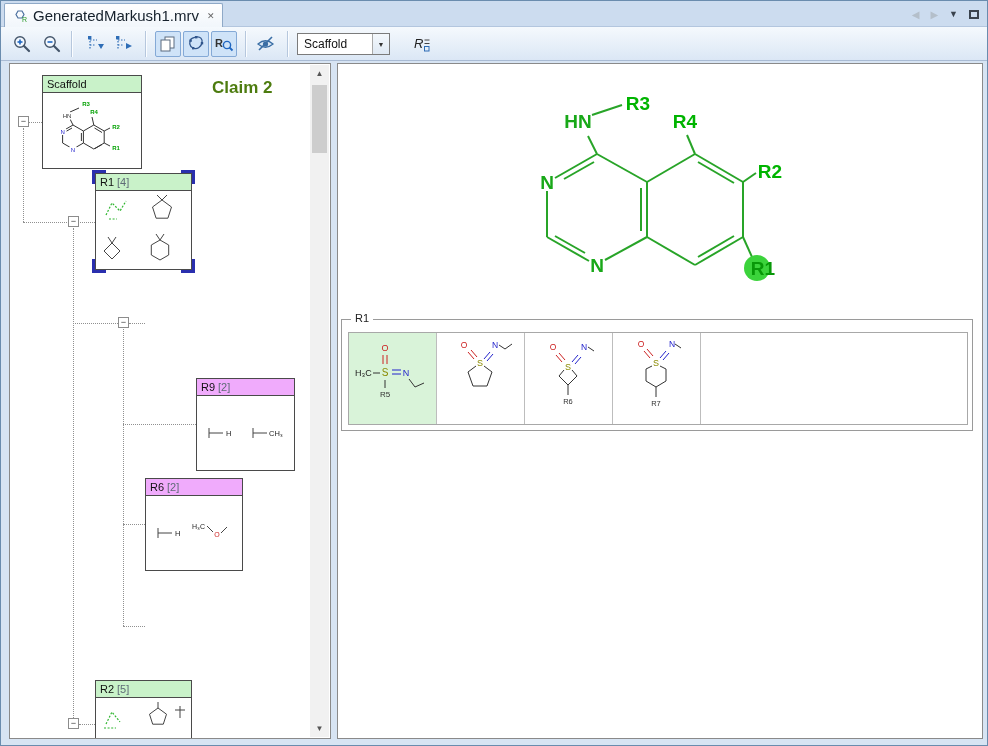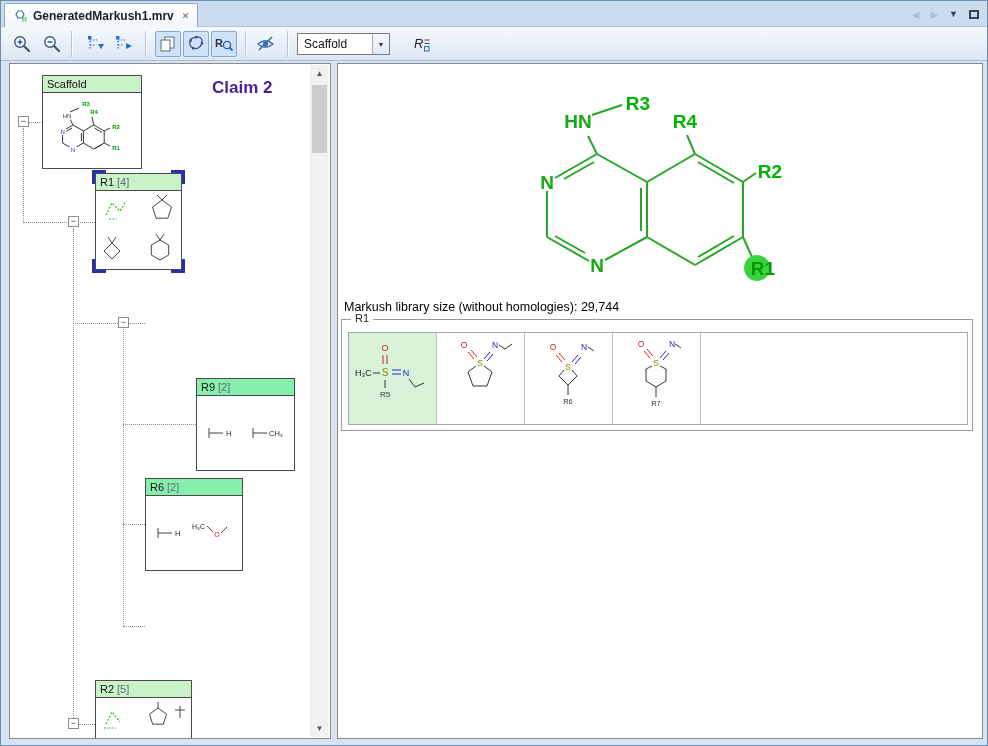--- a/index.html
+++ b/index.html
@@ -2,47 +2,47 @@
 <html><head>
 <meta charset="utf-8">
 <style>
 *{margin:0;padding:0;box-sizing:border-box}
 html,body{width:988px;height:746px;overflow:hidden}
 body{font-family:"Liberation Sans",sans-serif;background:#eef1f5;position:relative}
 .window{position:absolute;inset:0;background:#d7e4f3;border:1px solid #6a8cae}
 
 .tabbar{position:absolute;left:0;top:0;right:0;height:26px;background:#ccdcef;border-bottom:1px solid #b3c6de}
 .tab{position:absolute;left:3px;top:2px;height:24px;display:flex;align-items:center;gap:5px;padding:0 8px;background:linear-gradient(#ffffff,#f1f6fb);border:1px solid #8fa9c7;border-bottom:none;border-radius:2px 2px 0 0;z-index:2}
-.tab-title{font-size:12px;font-weight:bold;color:#15202b;white-space:nowrap}
+.tab-title{font-size:15px;font-weight:normal;color:#15202b;white-space:nowrap}
 .tab-close{font-size:9px;color:#666;margin-left:3px;cursor:pointer}
 .tab-controls{position:absolute;right:8px;top:0;height:26px;display:flex;align-items:center;gap:11px;z-index:2}
 .navglyph{font-size:10px;color:#b4bfca}
 .navglyph.dark{font-size:9px;color:#39424d}
 .restore-box{width:10px;height:9px;border:2px solid #39424d;display:inline-block}
 
 .toolbar{position:absolute;left:0;top:26px;right:0;height:34px;background:linear-gradient(#f5f9fd,#dbe7f5);border-bottom:1px solid #a9bbd4}
 .tb{position:absolute;top:4px;width:26px;height:26px;display:flex;align-items:center;justify-content:center;cursor:pointer}
 .tb.pressed{background:#cfe3f8;border:1px solid #84a9d6;border-radius:2px}
 .tsep{position:absolute;top:4px;width:2px;height:26px;border-left:1px solid #b6c7dd;border-right:1px solid #fbfdff}
 .dd{position:absolute;left:296px;top:6px;width:93px;height:22px;background:#fff;border:1px solid #7b7b7b;font-size:12px;display:flex;align-items:center;cursor:pointer}
 .dd-label{flex:1;padding-left:6px;color:#111}
 .dd-btn{width:17px;height:100%;background:linear-gradient(#f4f8fc,#dfe9f4);border-left:1px solid #a9a9a9;font-size:7px;display:flex;align-items:center;justify-content:center;color:#333}
 
 .tree-panel{position:absolute;left:8px;top:62px;width:322px;height:676px;background:#fff;border:1px solid #8a8a8a;overflow:hidden}
 .main-panel{position:absolute;left:336px;top:62px;width:646px;height:676px;background:#fff;border:1px solid #8a8a8a;overflow:hidden}
 
-.claim{position:absolute;left:202px;top:14px;font-size:17px;font-weight:bold;color:#4c1d95}
+.claim{position:absolute;left:202px;top:14px;font-size:17px;font-weight:bold;color:#4d7c0f}
 .dot-v{position:absolute;width:0;border-left:1px dotted #909090}
 .dot-h{position:absolute;height:0;border-top:1px dotted #909090}
 .expander{position:absolute;width:11px;height:11px;background:#fff;border:1px solid #8c8c8c;color:#333;font-size:9px;line-height:8px;text-align:center;cursor:pointer;z-index:3}
 .node{position:absolute;background:#fff;border:1px solid #4a4a4a;z-index:2}
 .node-h{height:17px;border-bottom:1px solid #4a4a4a;font-size:11px;padding:2px 4px 0;white-space:nowrap;color:#111}
 .node-h .cnt{color:#5f6b77;margin-left:3px}
 .hdr-green{background:#c9f2c9}
-.hdr-gray{background:#86efac}
+.hdr-gray{background:#f0abfc}
 .node-b{position:relative;overflow:hidden}
 .corner{position:absolute;width:14px;height:14px;border:0 solid #2a2fae;z-index:4}
 .c-tl{left:-4px;top:-4px;border-left-width:3px;border-top-width:3px}
 .c-tr{right:-4px;top:-4px;border-right-width:3px;border-top-width:3px}
 .c-bl{left:-4px;bottom:-4px;border-left-width:3px;border-bottom-width:3px}
 .c-br{right:-4px;bottom:-4px;border-right-width:3px;border-bottom-width:3px}
 
 .vscroll{position:absolute;top:1px;right:1px;bottom:1px;width:19px;background:#f1f1f1;z-index:5}
 .vs-btn{position:absolute;left:0;width:19px;height:17px;color:#555;font-size:8px;text-align:center;line-height:17px;cursor:pointer}
 .vs-up{top:0}.vs-down{bottom:0}
@@ -211,21 +211,21 @@
             <text x="51" y="21" fill="#00a000" font-weight="bold">R4</text>
             <text x="73" y="36" fill="#00a000" font-weight="bold">R2</text>
             <text x="73" y="57" fill="#00a000" font-weight="bold">R1</text>
             <text x="19.6" y="40.5" fill="#2222cc">N</text>
             <text x="30" y="58.5" fill="#2222cc">N</text>
           </g>
         </svg>
       </div>
     </div>
 
-    <div class="node" style="left:85px;top:109px;width:87px;height:97px">
+    <div class="node" style="left:85px;top:109px;width:97px;height:97px">
       <i class="corner c-tl"></i>
       <i class="corner c-tr"></i>
       <i class="corner c-bl"></i>
       <i class="corner c-br"></i>
       <div class="node-h hdr-green"><span>R1</span><span class="cnt">[4]</span></div>
       <div class="node-b" style="height:78px">
         <svg width="95" height="78" viewBox="0 0 95 78">
           <g stroke="#2db52d" stroke-width="1.2" fill="none" stroke-dasharray="2,1.6">
             <polyline points="10,24 16,12 24,20 30,10"></polyline>
             <line x1="13" y1="28" x2="21" y2="28"></line>
@@ -336,21 +336,20 @@
         <text x="240" y="64" fill="#18a818">HN</text>
         <text x="300" y="46" fill="#00b400">R3</text>
         <text x="347" y="64" fill="#00b400">R4</text>
         <text x="432" y="114" fill="#00b400">R2</text>
         <text x="425" y="211" fill="#089808">R1</text>
         <text x="209" y="125" fill="#18a818">N</text>
         <text x="259" y="208" fill="#18a818">N</text>
       </g>
     </svg>
 
-    <div class="libsize">Markush library size (without homologies): 29,744</div>
 
     <div class="groupbox">
       <span class="gb-legend">R1</span>
       <div class="cells">
 
         <div class="cell selected">
           <svg width="87" height="91" viewBox="0 0 87 91">
             <text x="6" y="43" font-size="9" fill="#222">H₃C</text>
             <line x1="24" y1="40" x2="31" y2="40" stroke="#333"></line>
             <text x="36" y="43" font-size="10" fill="#8a8a00" text-anchor="middle">S</text>

